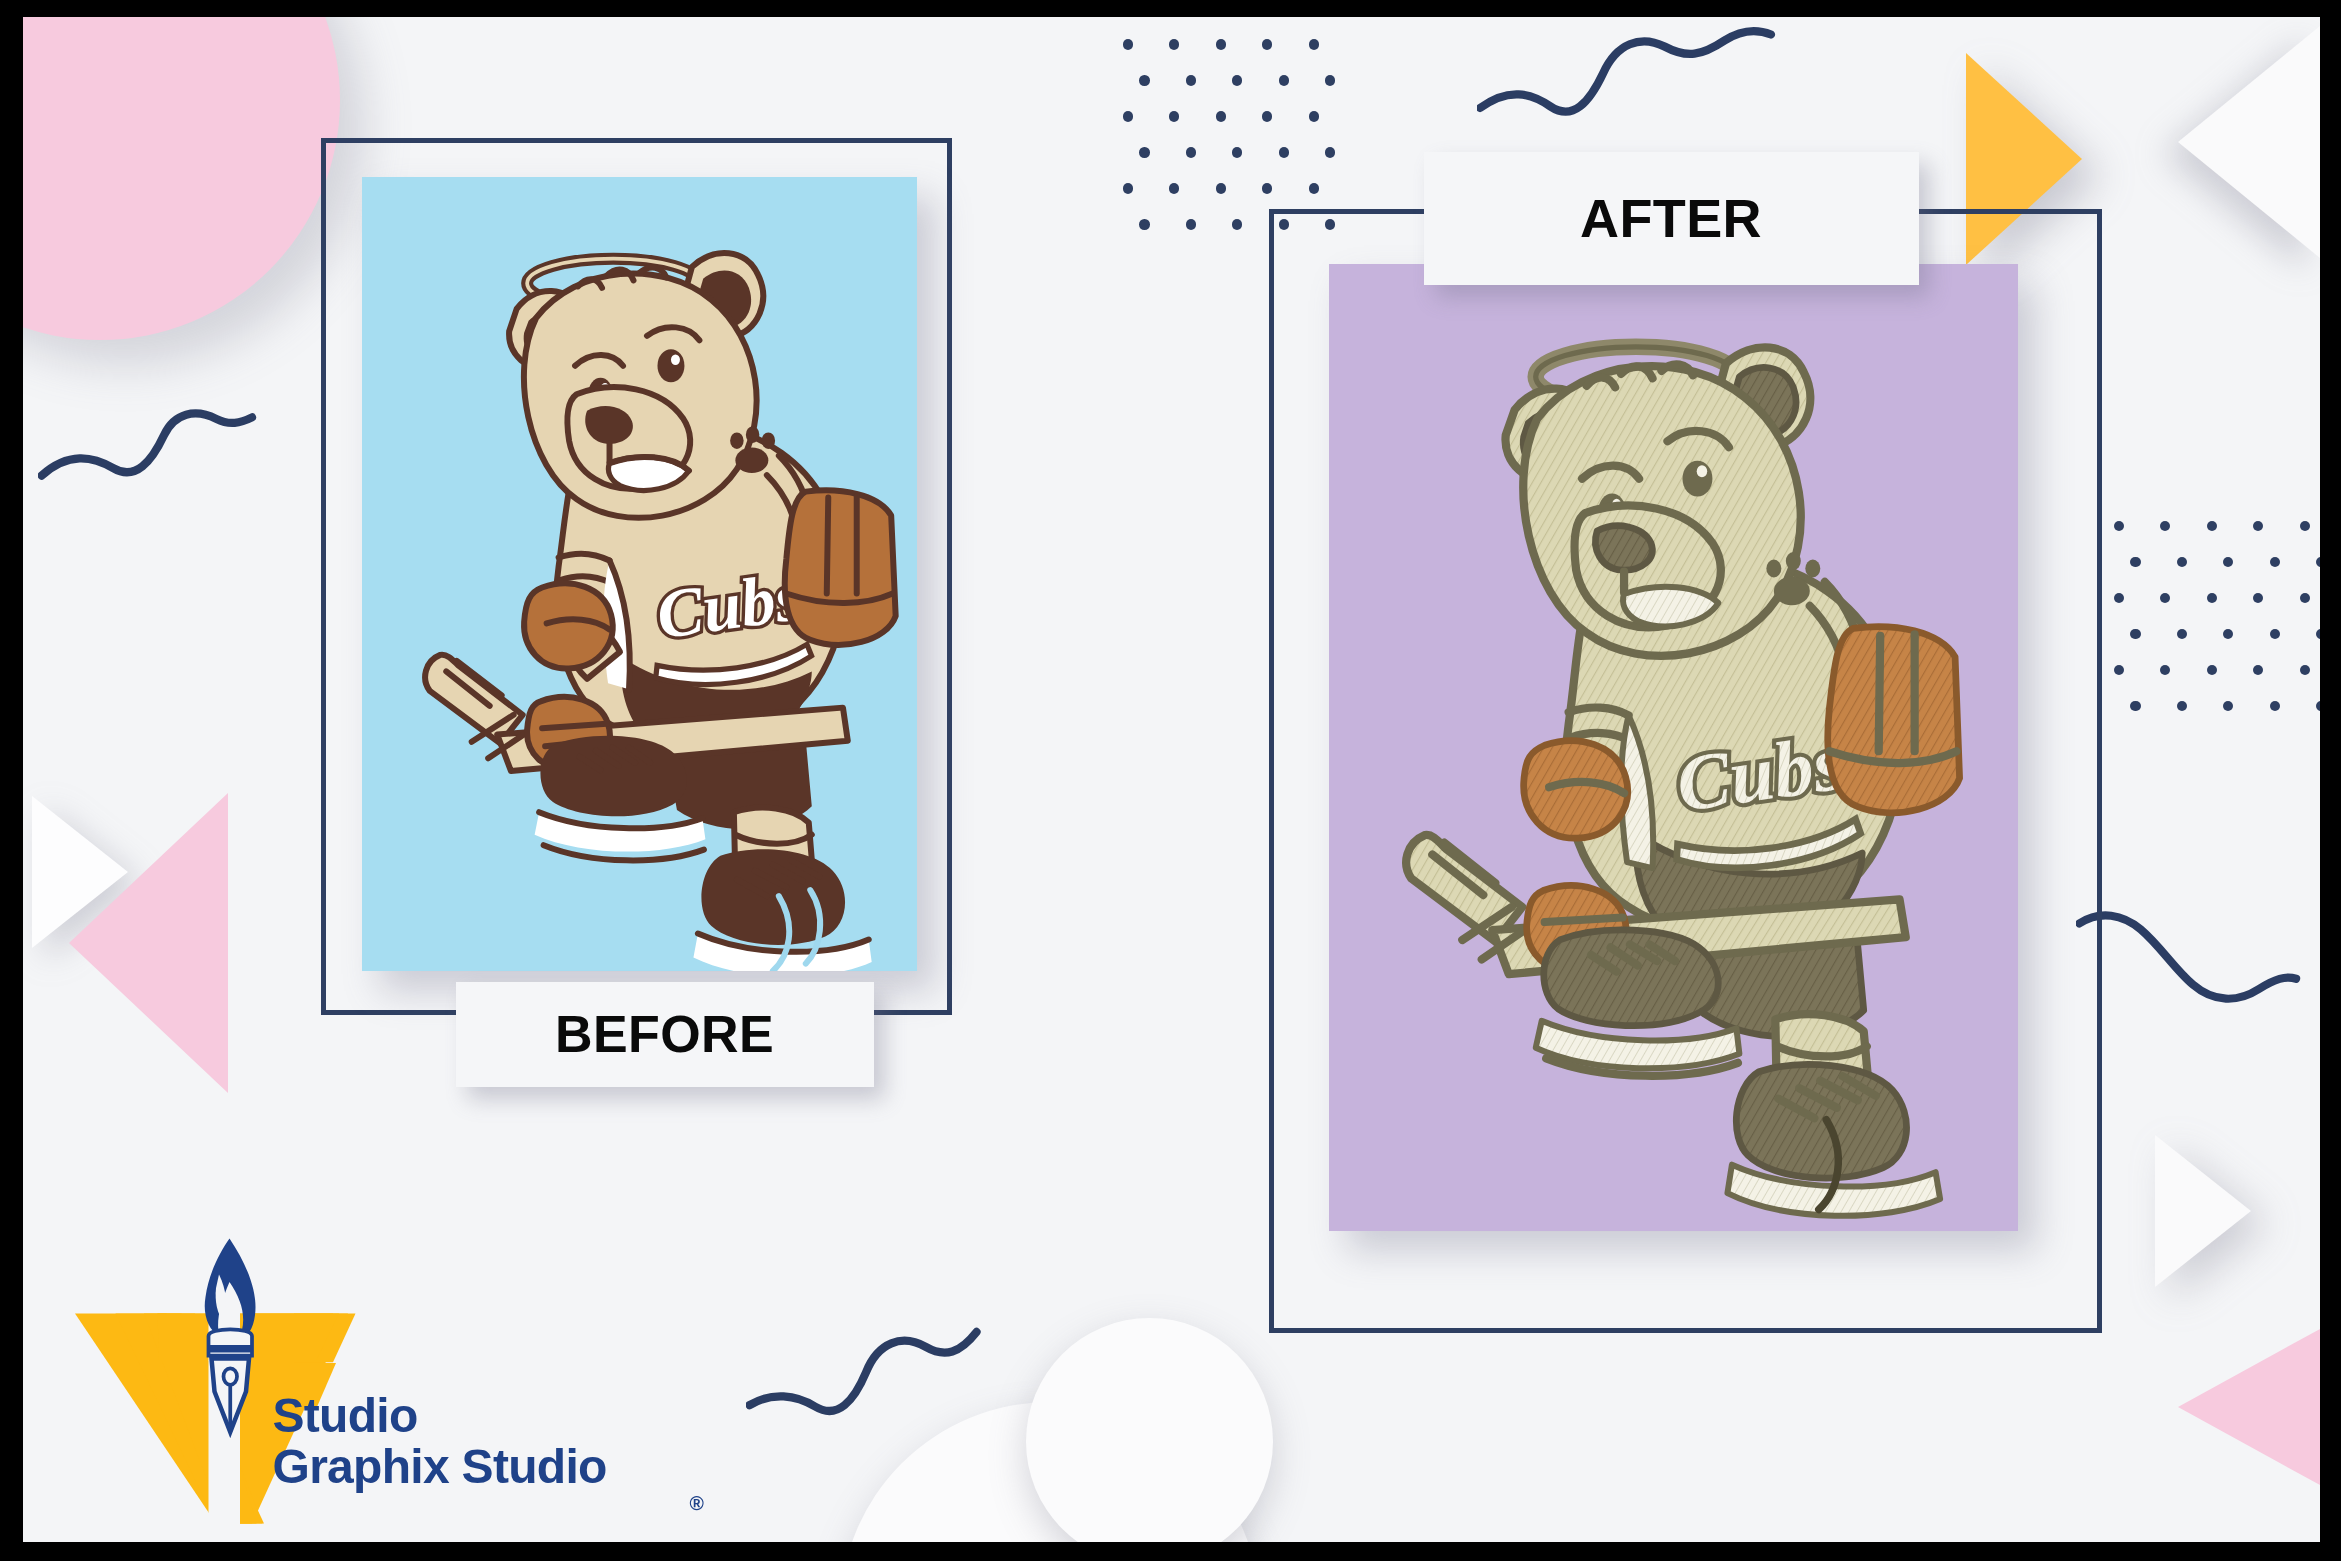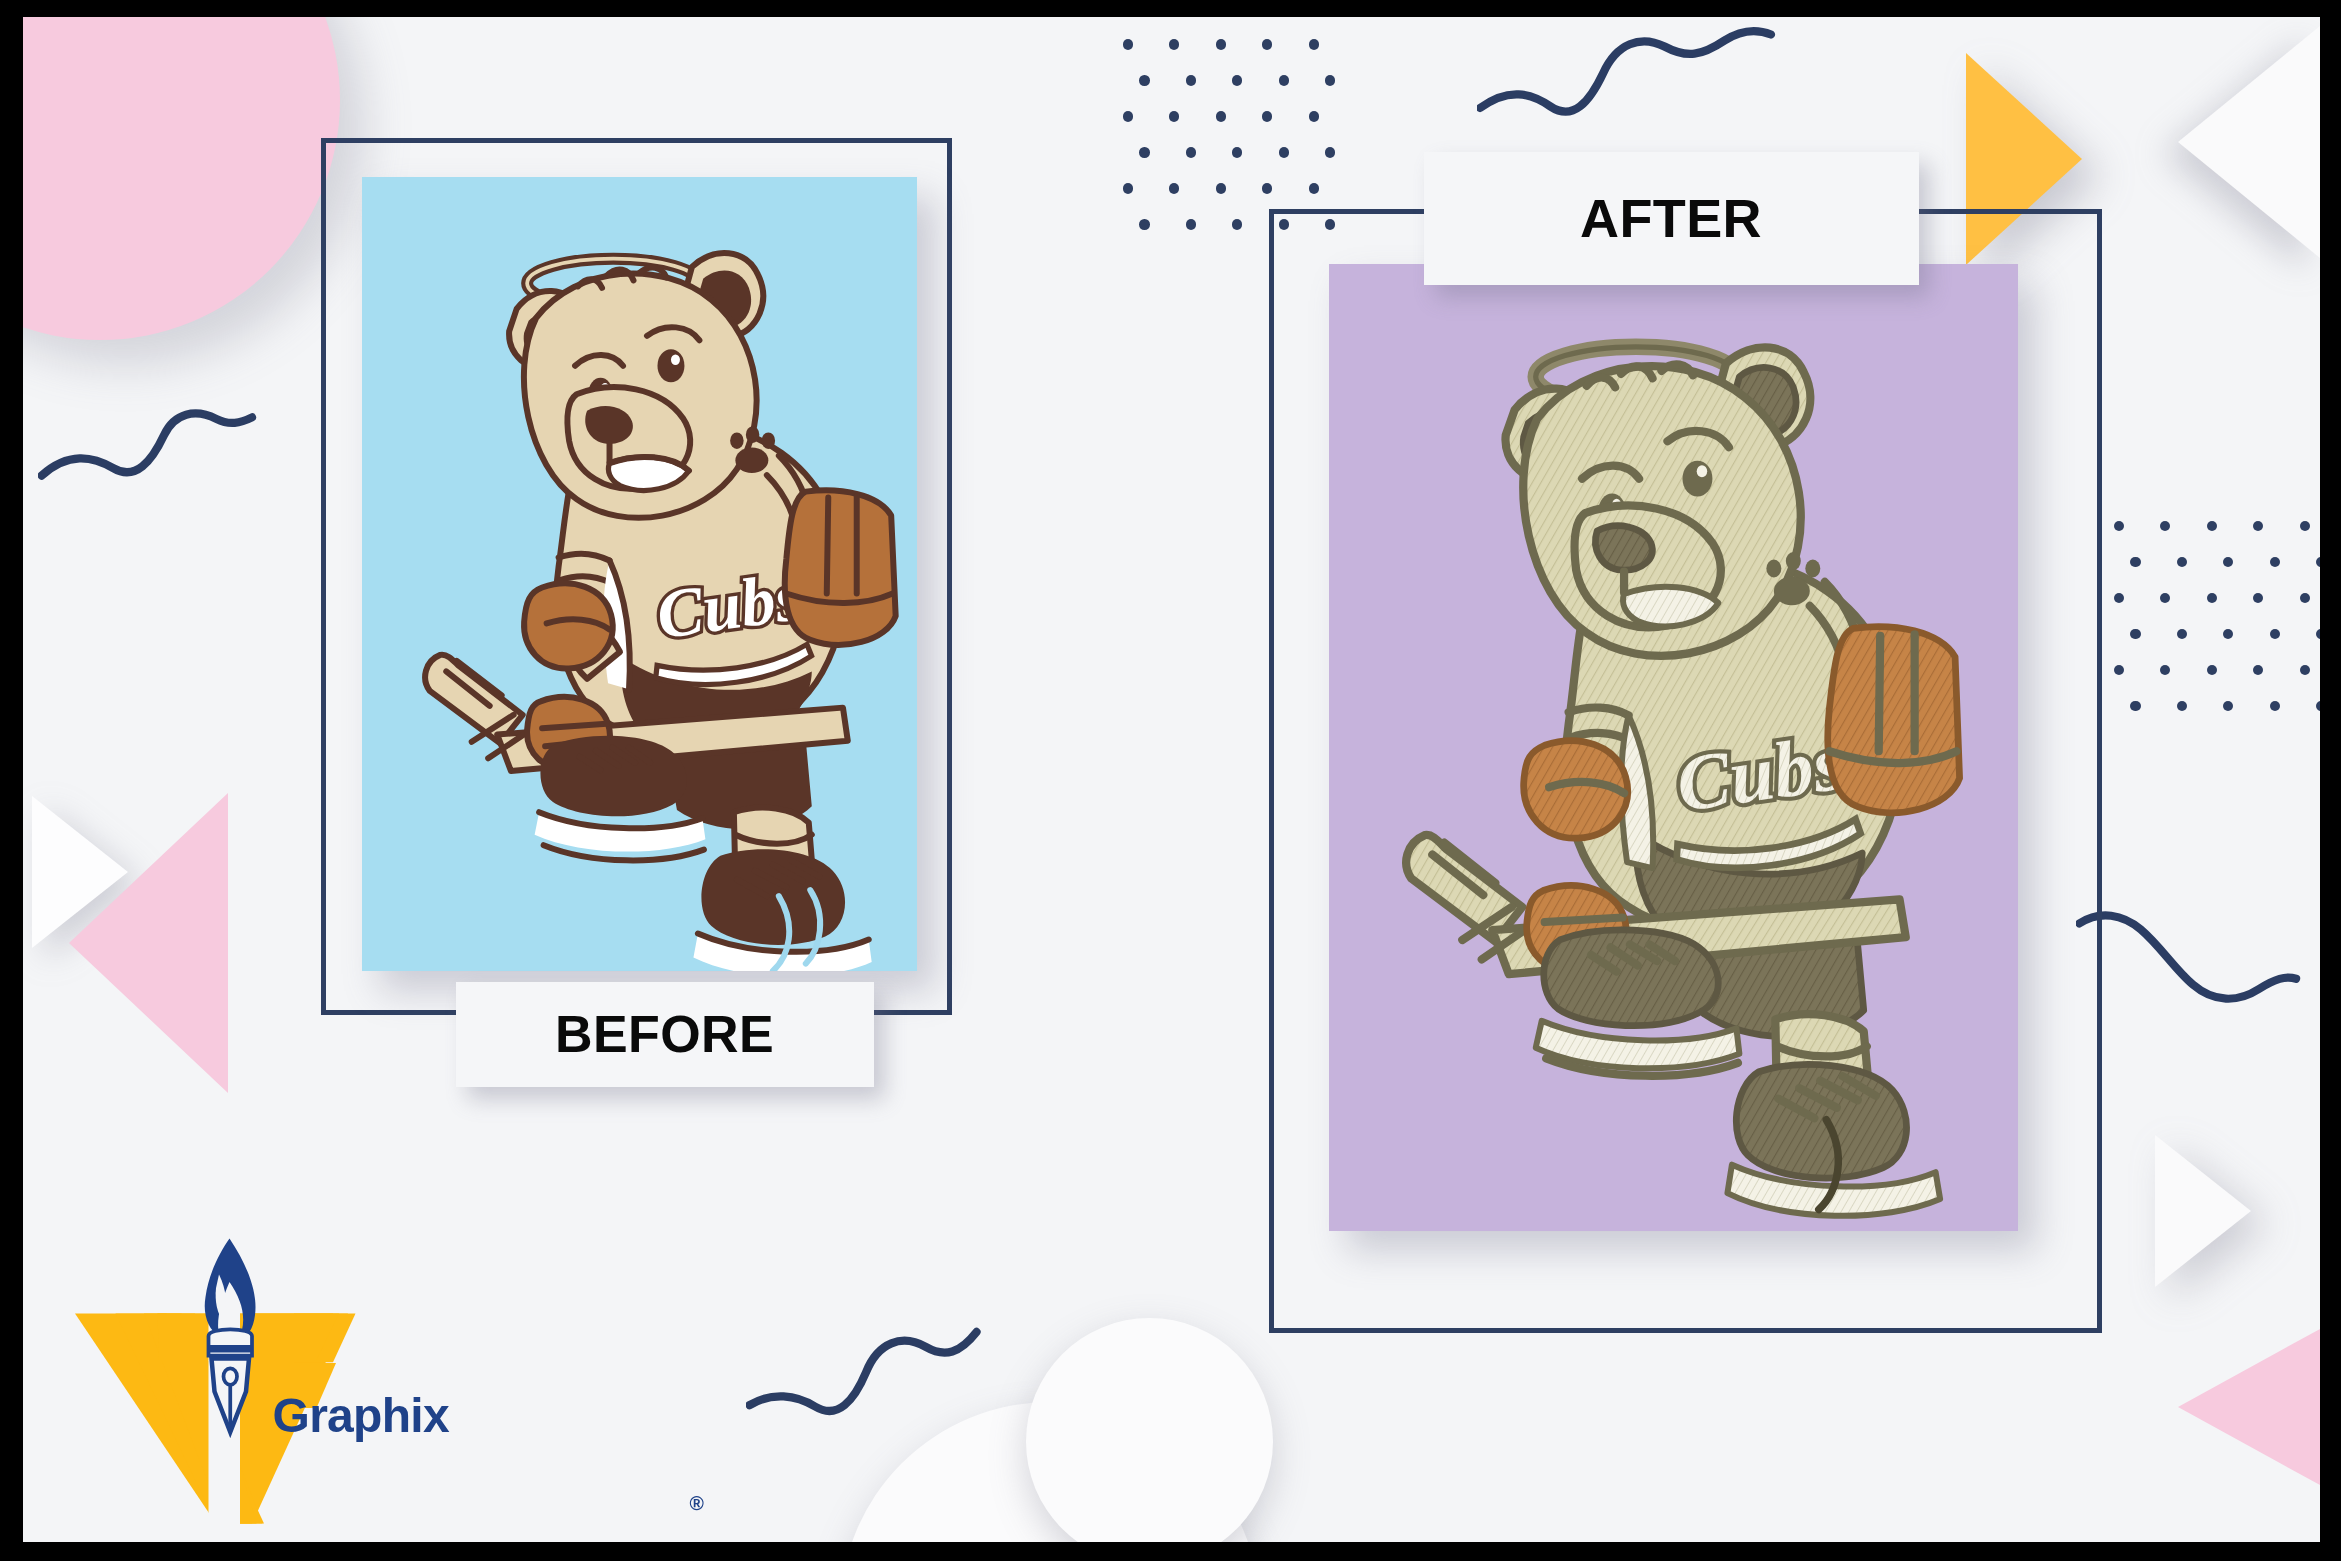--- a/index.html
+++ b/index.html
@@ -573,19 +573,19 @@
         <path d="M200 58 C 210 78, 212 100, 206 120 C 198 112, 194 94, 196 76 Z" fill="#f4f5f7"></path>
 
         <path d="M186 140 C 186 128, 244 128, 244 140 L 244 166 L 186 166 Z" fill="#f4f5f7" stroke="#1f4289" stroke-width="5"></path>
         <rect x="186" y="152" width="58" height="10" fill="#1f4289"></rect>
 
         <path d="M190 170 L240 170 L236 214 L215 268 L194 214 Z" fill="#f4f5f7" stroke="#1f4289" stroke-width="6"></path>
         <path d="M215 190 L215 268" stroke="#1f4289" stroke-width="5"></path>
         <ellipse cx="215" cy="194" rx="9" ry="11" fill="#f4f5f7" stroke="#1f4289" stroke-width="5"></ellipse>
       </svg>
 
-      <div class="logo-text"><span>Graphix</span><br></div>
+      <div class="logo-text"><span>Studio</span><br><span>Graphix Studio</span></div>
       <div class="logo-reg">®</div>
     </div>
 
   </div>
 </div>
 
 
 </body></html>

